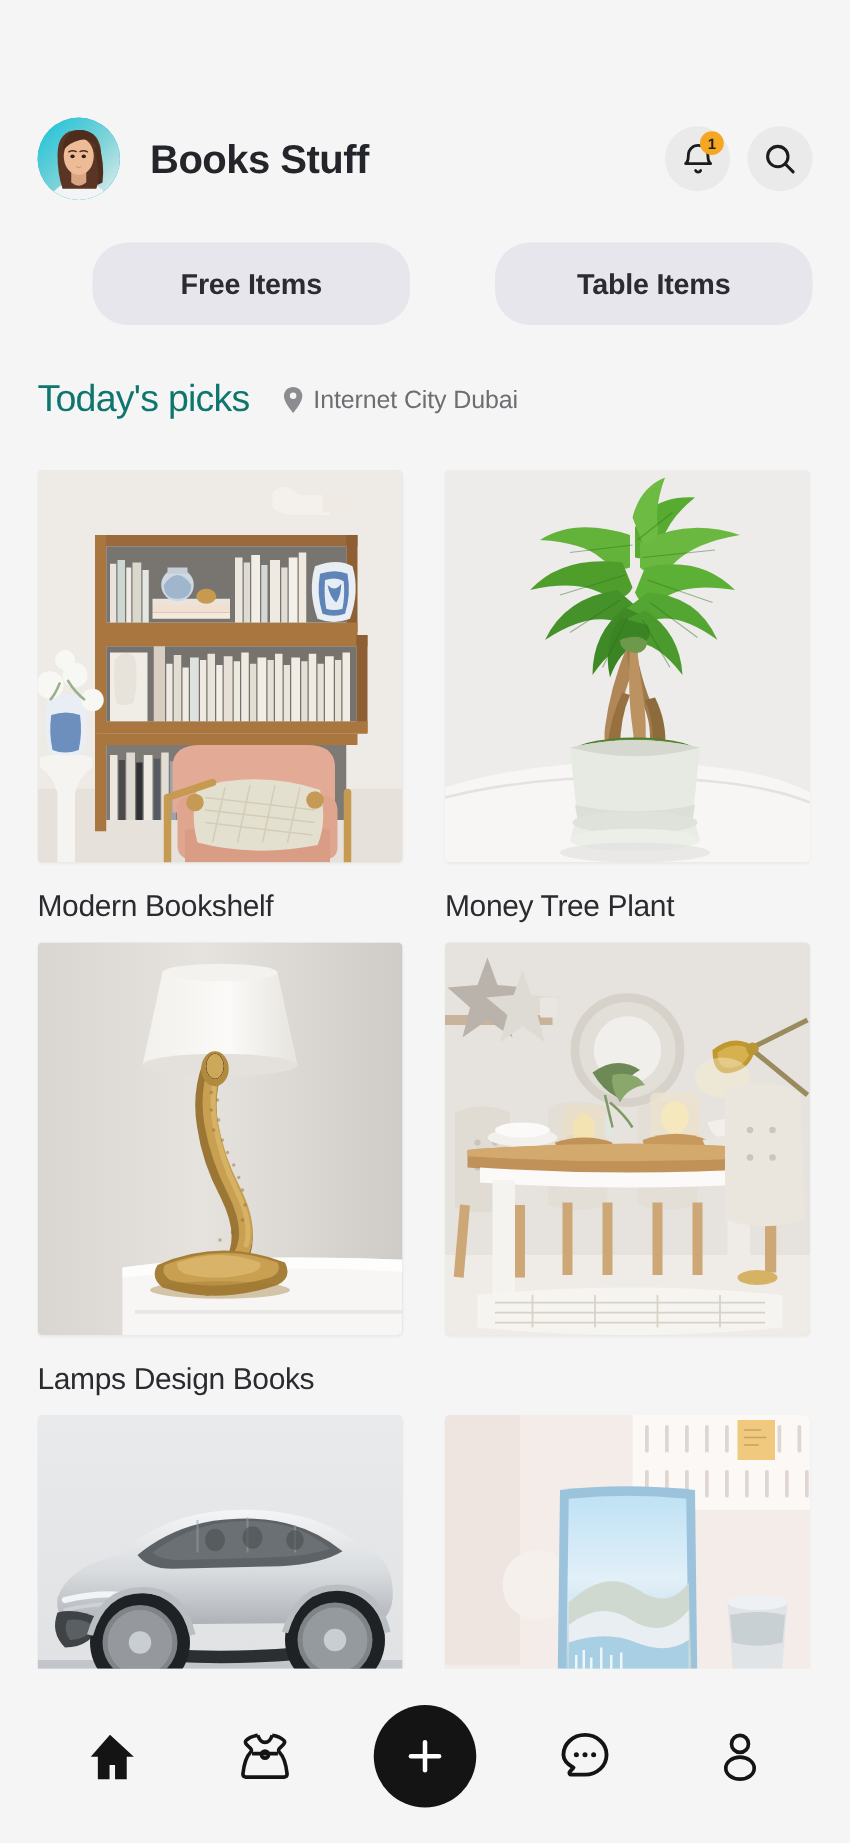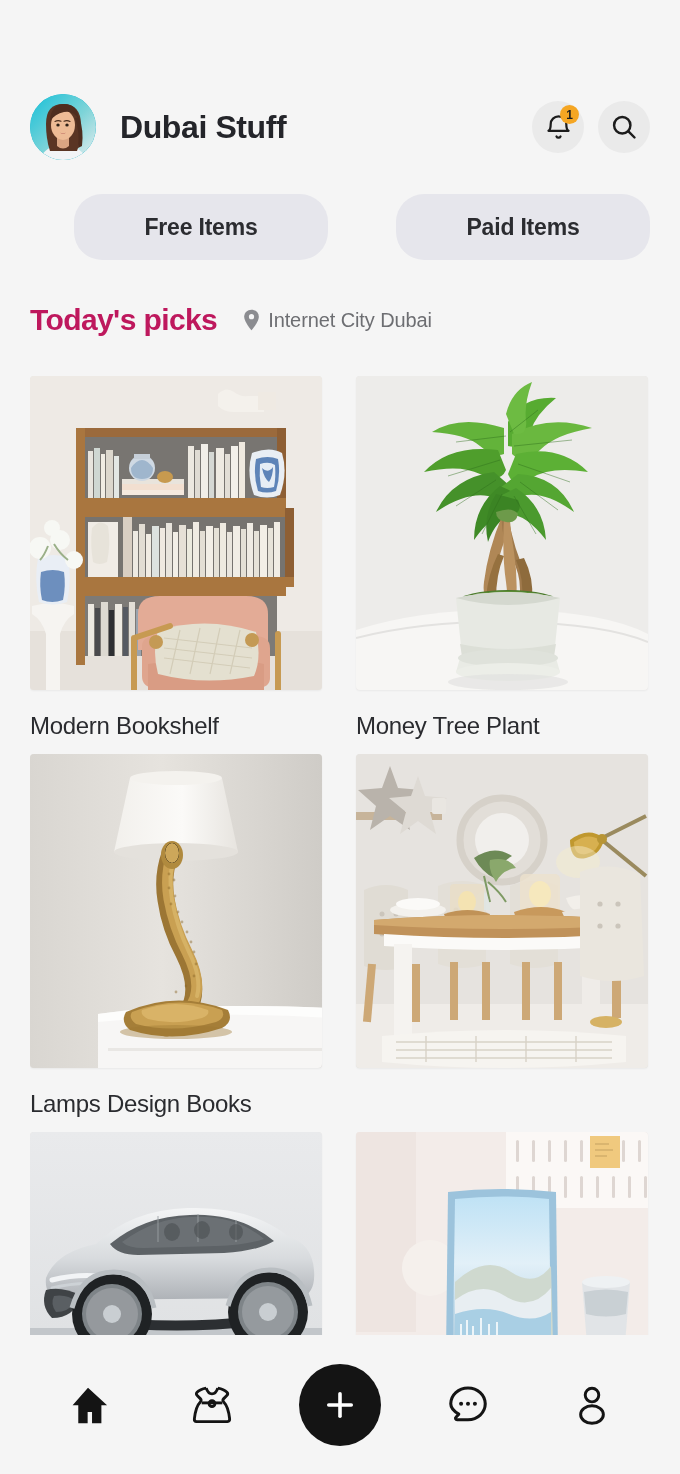--- a/index.html
+++ b/index.html
@@ -117,22 +117,22 @@
   .section-head {
     position: absolute;
     top: 303px;
     left: 30px;
     width: 620px;
     display: flex;
     align-items: center;
   }
   .section-title {
     font-size: 30px;
-    font-weight: bold;
-    color: #be185d;
+    font-weight: normal;
+    color: #0f766e;
     letter-spacing: -0.6px;
   }
   .location {
     display: flex;
     align-items: flex-start;
     margin-left: 26px;
     gap: 8px;
   }
   .location-text {
     font-size: 20px;
@@ -246,21 +246,21 @@
           <ellipse cx="37" cy="31" rx="1.7" ry="1.5" fill="#2e2118"></ellipse>
 
           <path d="M25 27.5 q3 -1.6 6 -0.2" stroke="#4a2e1e" stroke-width="1.1" fill="none" stroke-linecap="round"></path>
           <path d="M34 27.3 q3 -1.4 6 0.2" stroke="#4a2e1e" stroke-width="1.1" fill="none" stroke-linecap="round"></path>
 
           <path d="M30 38.5 q3 2 6 0 q-3 3 -6 0z" fill="#b9695f"></path>
         </g>
       </svg>
     </div>
 
-    <div class="app-title">Dubai Stuff</div>
+    <div class="app-title">Books Stuff</div>
 
     <div class="header-actions">
 
       <button class="icon-btn">
         <svg width="27" height="29" viewBox="0 0 24 26" fill="none" stroke="#1c1c1c" stroke-width="2" stroke-linecap="round" stroke-linejoin="round">
           <path d="M5 10a7 7 0 0 1 14 0c0 5 2 6 2 6H3s2-1 2-6z"></path>
           <path d="M10.2 21a2 2 0 0 0 3.6 0"></path>
         </svg>
         <span class="badge">1</span>
       </button>
@@ -270,21 +270,21 @@
           <circle cx="10.5" cy="10.5" r="7"></circle>
           <line x1="15.8" y1="15.8" x2="21" y2="21"></line>
         </svg>
       </button>
 
     </div>
   </div>
 
   <div class="tabs">
     <button class="tab">Free Items</button>
-    <button class="tab">Paid Items</button>
+    <button class="tab">Table Items</button>
   </div>
 
   <div class="section-head">
     <div class="section-title">Today's picks</div>
     <div class="location">
       <svg width="17" height="22" viewBox="0 0 16 21">
         <path d="M8 0.6C4 0.6 1 3.6 1 7.4c0 5.1 7 12.9 7 12.9s7-7.8 7-12.9C15 3.6 12 0.6 8 0.6z" fill="#8b8c90"></path>
         <circle cx="8" cy="7.3" r="2.5" fill="#f5f5f5"></circle>
       </svg>
       <span class="location-text">Internet City Dubai</span>

